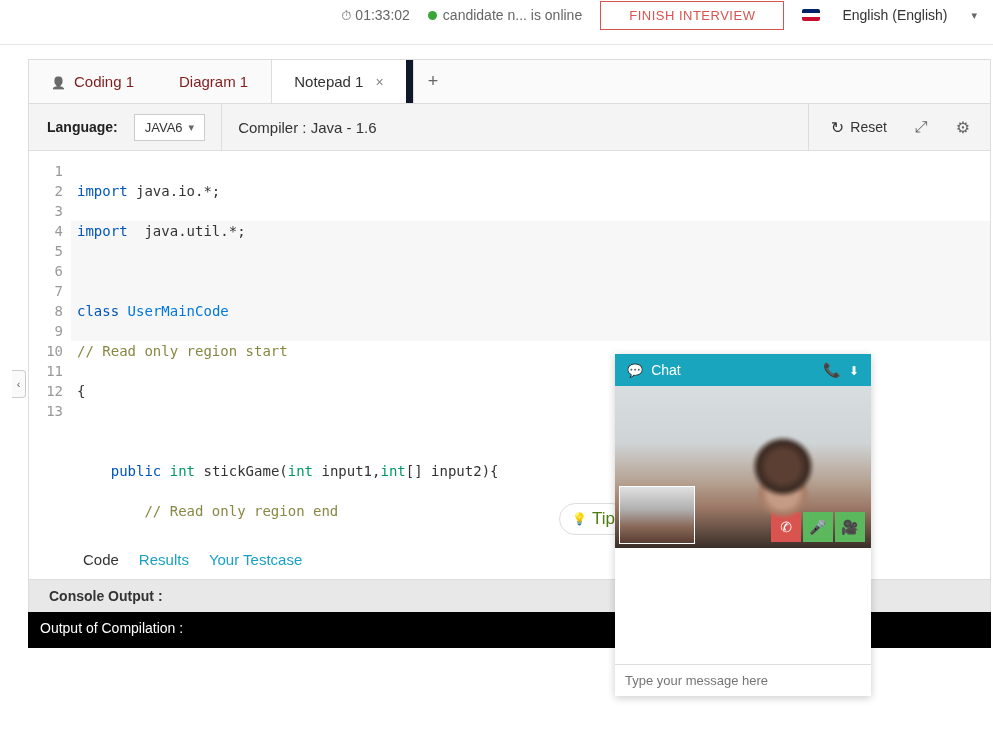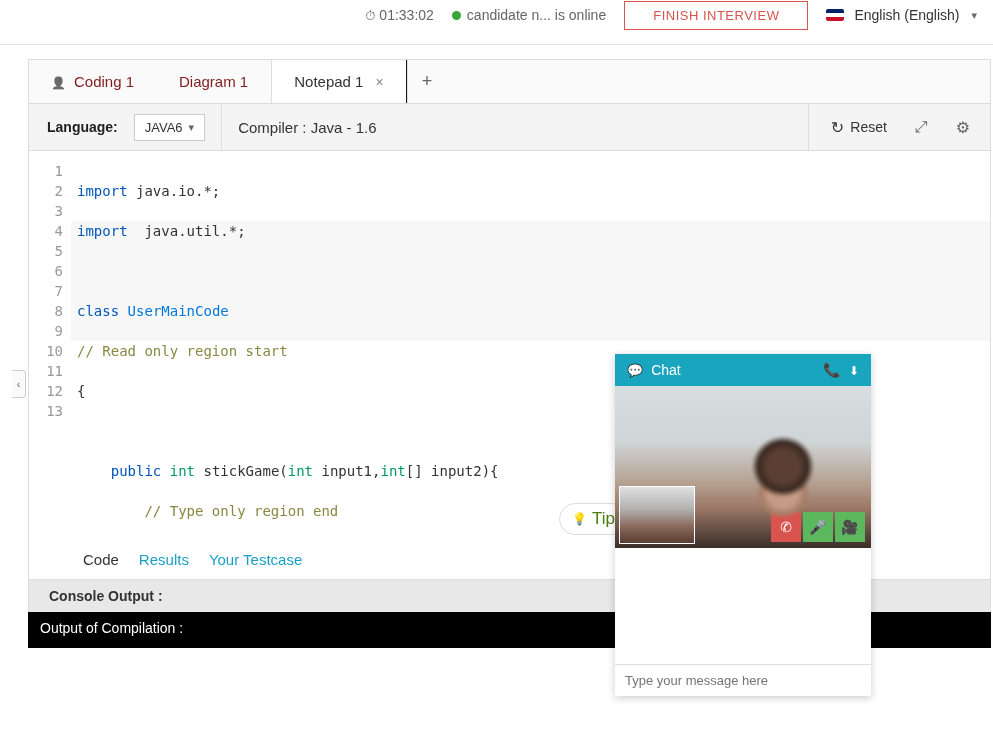--- a/index.html
+++ b/index.html
@@ -29,21 +29,21 @@
     .finish-btn {
       border: 1px solid #d9534f;
       color: #d9534f;
       background: #fff;
       padding: 6px 28px;
       font-size: 13px;
       letter-spacing: 0.5px;
       cursor: pointer;
       font-weight: 500;
     }
-    .language-selector { display: flex; align-items: center; gap: 10px; color: #333; cursor: pointer; }
+    .language-selector { display: flex; align-items: center; gap: 22px; color: #333; cursor: pointer; }
     .flag-icon {
       width: 18px; height: 12px;
       background: linear-gradient(to bottom, #012169 33%, #fff 33%, #fff 66%, #c8102e 66%);
       border-radius: 2px;
       position: relative;
       display: inline-block;
     }
     .caret-down::after { content: "▾"; margin-left: 2px; font-size: 11px; color: #666; }
 
     .hr-line { border: none; border-top: 1px solid #e5e5e5; margin: 10px 0 0 0; }
@@ -68,21 +68,21 @@
       display: flex;
       align-items: center;
       gap: 8px;
       color: #7f1d1d;
       cursor: pointer;
       font-size: 15px;
       border-right: 1px solid transparent;
     }
     .wtab.active {
       background: #fff;
-      border-right: 1px solid #0f172a;
+      border-right: 7px solid #0f172a;
       border-left: 1px solid #ddd;
       color: #333;
       font-weight: 500;
     }
     .wtab .person-icon::before { content: "👤"; font-size: 12px; filter: grayscale(1); }
     .wtab .close-x {
       font-size: 14px;
       color: #888;
       cursor: pointer;
       margin-left: 4px;
@@ -383,21 +383,21 @@
     </div>
     <div class="code-area">
 <div class="line"><span class="kw">import</span><span> java.io.*;</span></div>
 <div class="line"><span class="kw">import</span><span>  java.util.*;</span></div>
 <div class="line"></div>
 <div class="line"><span class="kw">class</span> <span class="cls">UserMainCode</span></div>
 <div class="line"><span class="com">// Read only region start</span></div>
 <div class="line"><span>{</span></div>
 <div class="line"></div>
 <div class="line">    <span class="kw">public</span> <span class="typ">int</span><span> stickGame(</span><span class="typ">int</span><span> input1,</span><span class="typ">int</span><span>[] input2){</span></div>
-<div class="line">        <span class="com">// Type only region end</span></div>
+<div class="line">        <span class="com">// Read only region end</span></div>
 
 
 
 
     </div>
     <div class="tips-badge">
       <span>Tip</span>
     </div>
   </div>
 

